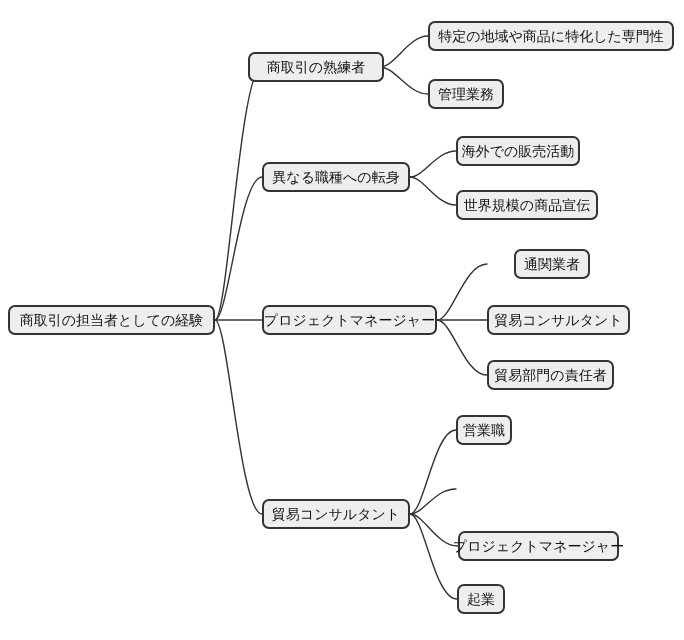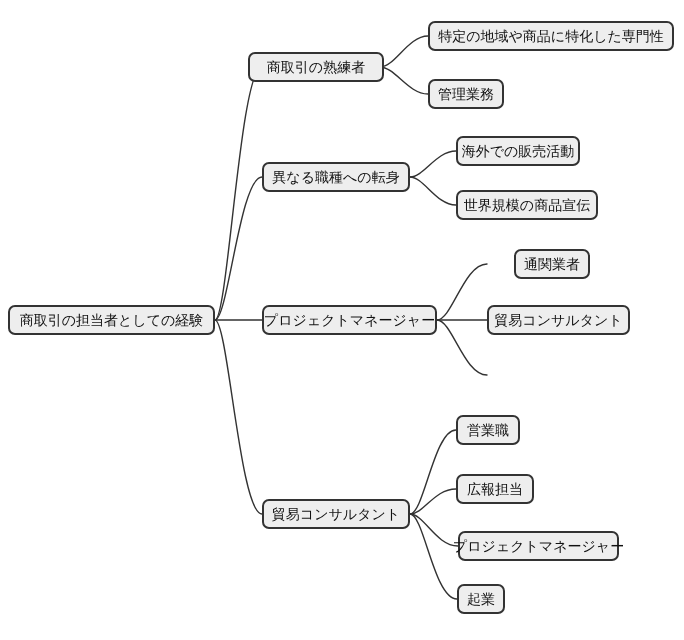--- a/index.html
+++ b/index.html
@@ -65,19 +65,19 @@
   <div class="node" style="left:262px;top:499px;width:148px;">貿易コンサルタント</div>
 
   <div class="node" style="left:428px;top:21px;width:246px;">特定の地域や商品に特化した専門性</div>
   <div class="node" style="left:428px;top:79px;width:76px;">管理業務</div>
 
   <div class="node" style="left:456px;top:136px;width:124px;">海外での販売活動</div>
   <div class="node" style="left:456px;top:190px;width:142px;">世界規模の商品宣伝</div>
 
   <div class="node" style="left:514px;top:249px;width:76px;">通関業者</div>
   <div class="node" style="left:487px;top:305px;width:143px;">貿易コンサルタント</div>
+  <div class="node" style="left:487px;top:360px;width:127px;">貿易部門の責任者</div>
 
-  <div class="node" style="left:456px;top:415px;width:64px;">営業職</div>
-  <div class="node" style="left:456px;top:474px;width:78px;">広報担当</div>
+  <div class="node" style="left:456px;top:415px;width:56px;">営業職</div>
   <div class="node" style="left:458px;top:531px;width:161px;">プロジェクトマネージャー</div>
   <div class="node" style="left:457px;top:584px;width:48px;">起業</div>
 
 </div>
 
 </body></html>

